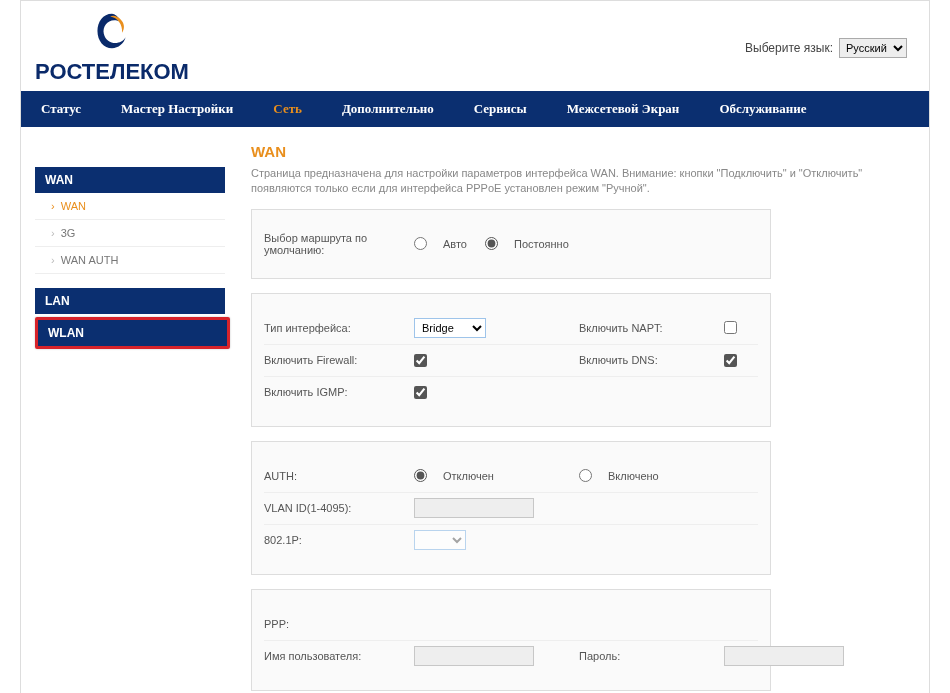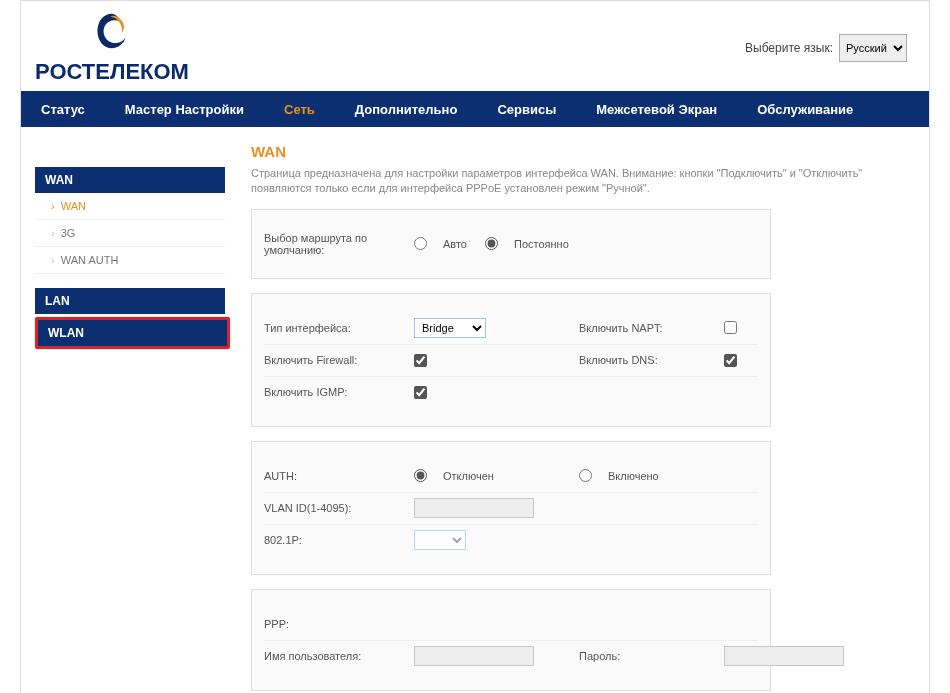--- a/index.html
+++ b/index.html
@@ -33,29 +33,30 @@
     font-weight: 600;
     color: #0a2a6a;
     letter-spacing: 0;
   }
   .lang-wrap { display: flex; align-items: center; gap: 6px; font-size: 12px; color: #444; margin-right:6px;}
   .lang-select {
     font-size: 11px;
     padding: 1px 2px;
     border: 1px solid #aaa;
     background: #eee;
-    height: 28px;
+    height: 20px;
   }
   .lang-wrap select { width: 68px; }
   
   .topnav {
     display: flex;
     background: #0b2f70;
     color: #fff;
     height: 36px;
+    font-family: Liberation Serif, serif;
   }
   .topnav a {
     display: flex;
     align-items: center;
     padding: 0 20px;
     font-size: 13px;
     font-weight: bold;
     color: #fff;
     text-decoration: none;
     white-space: nowrap;

